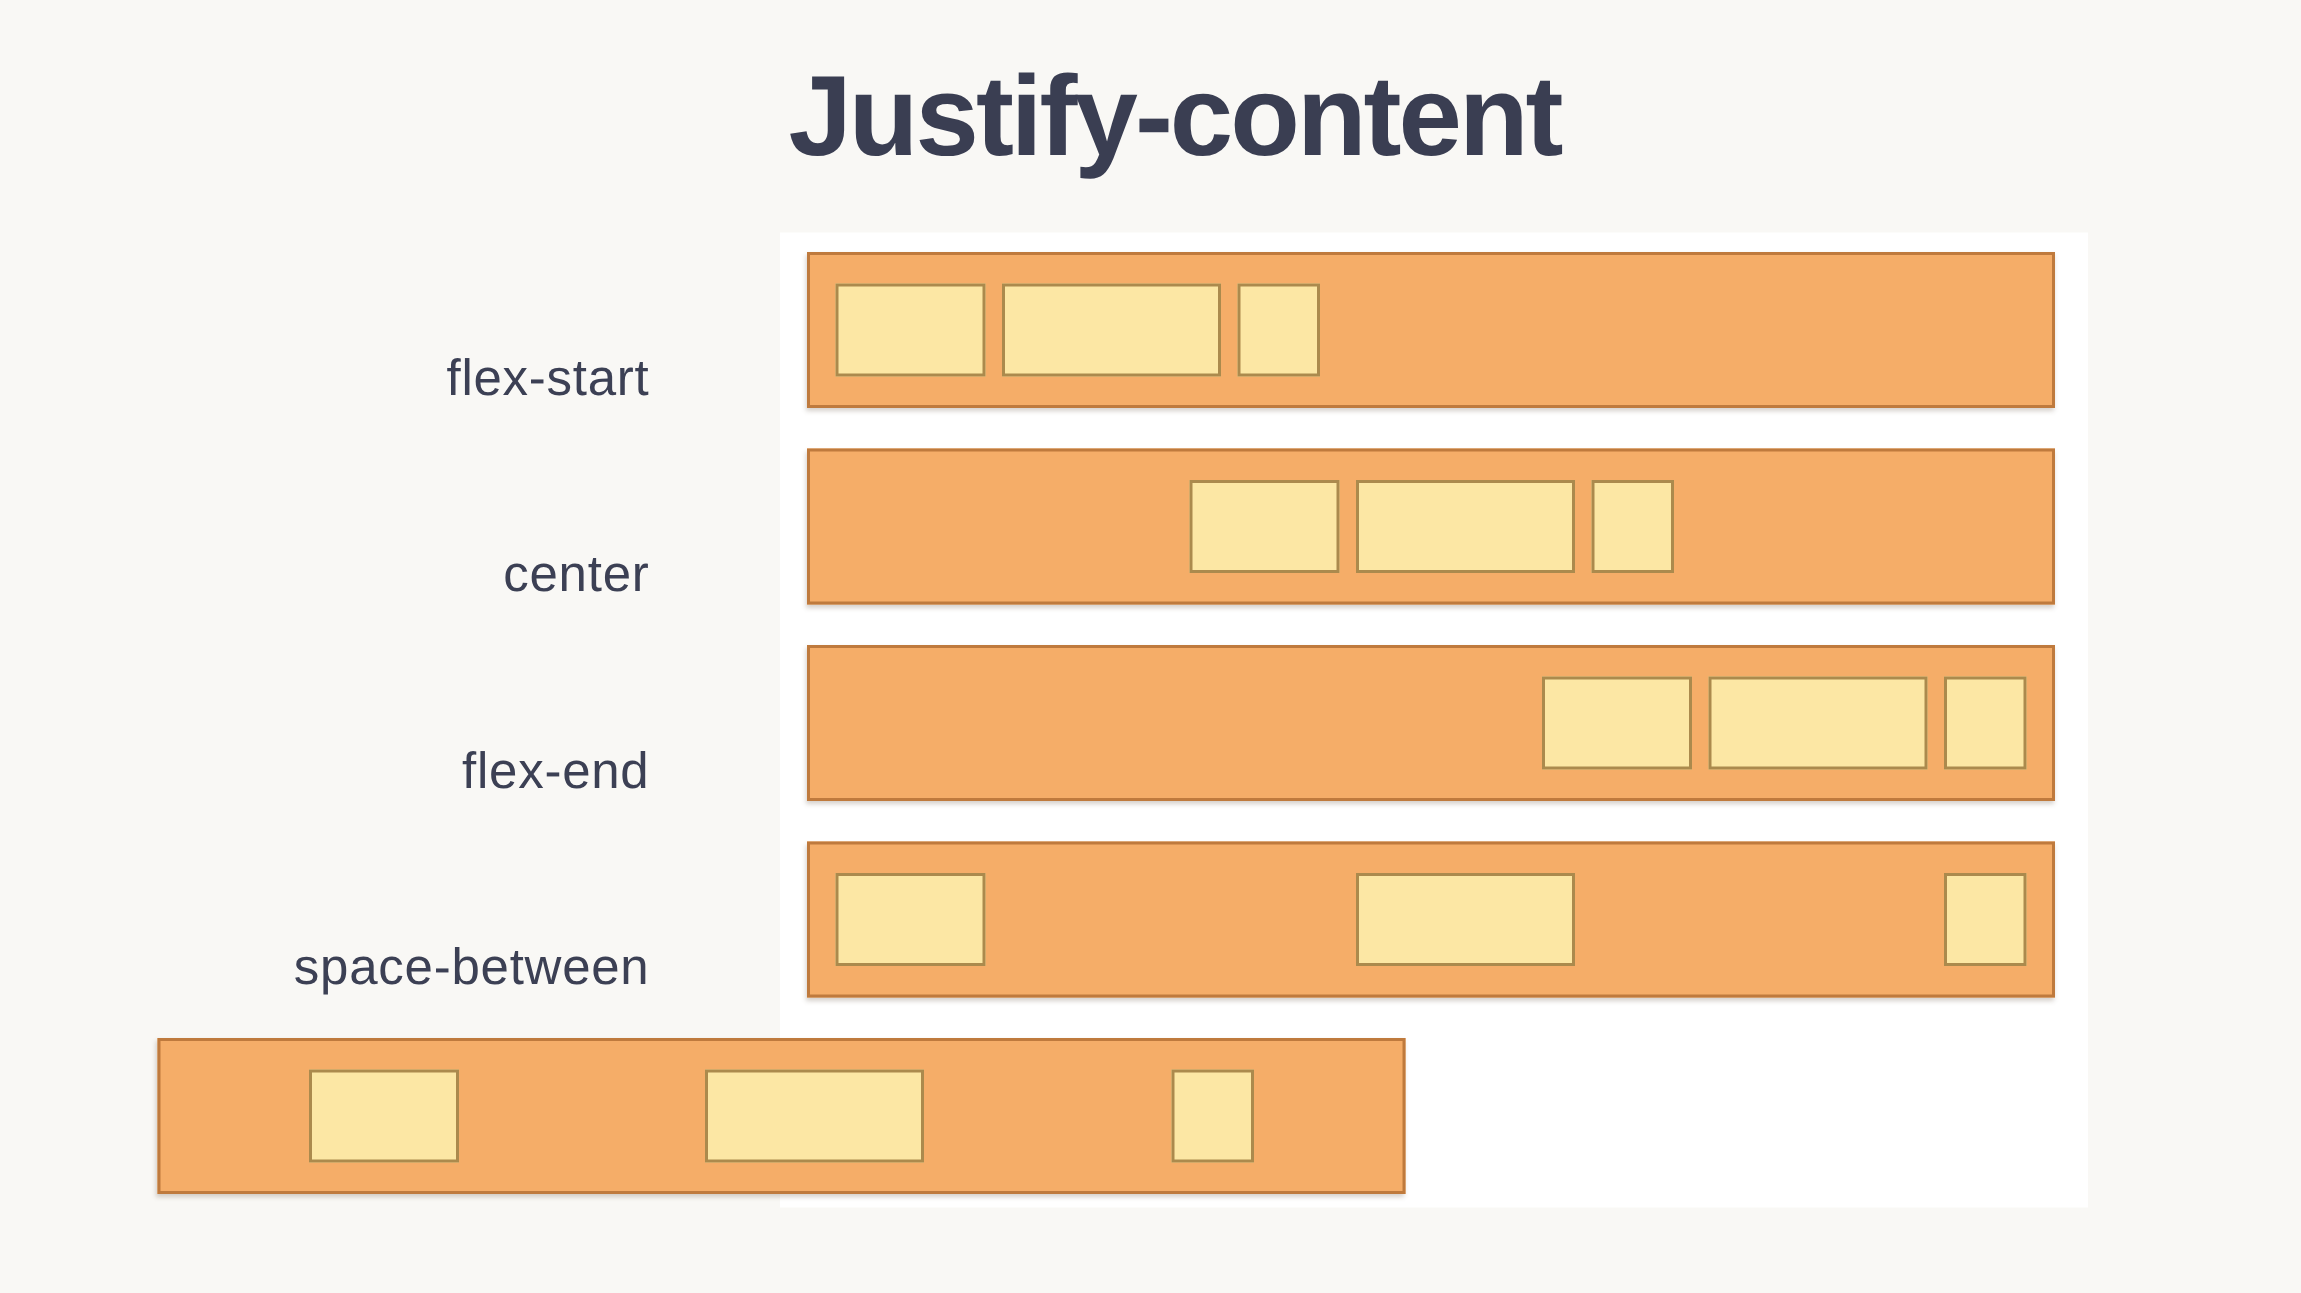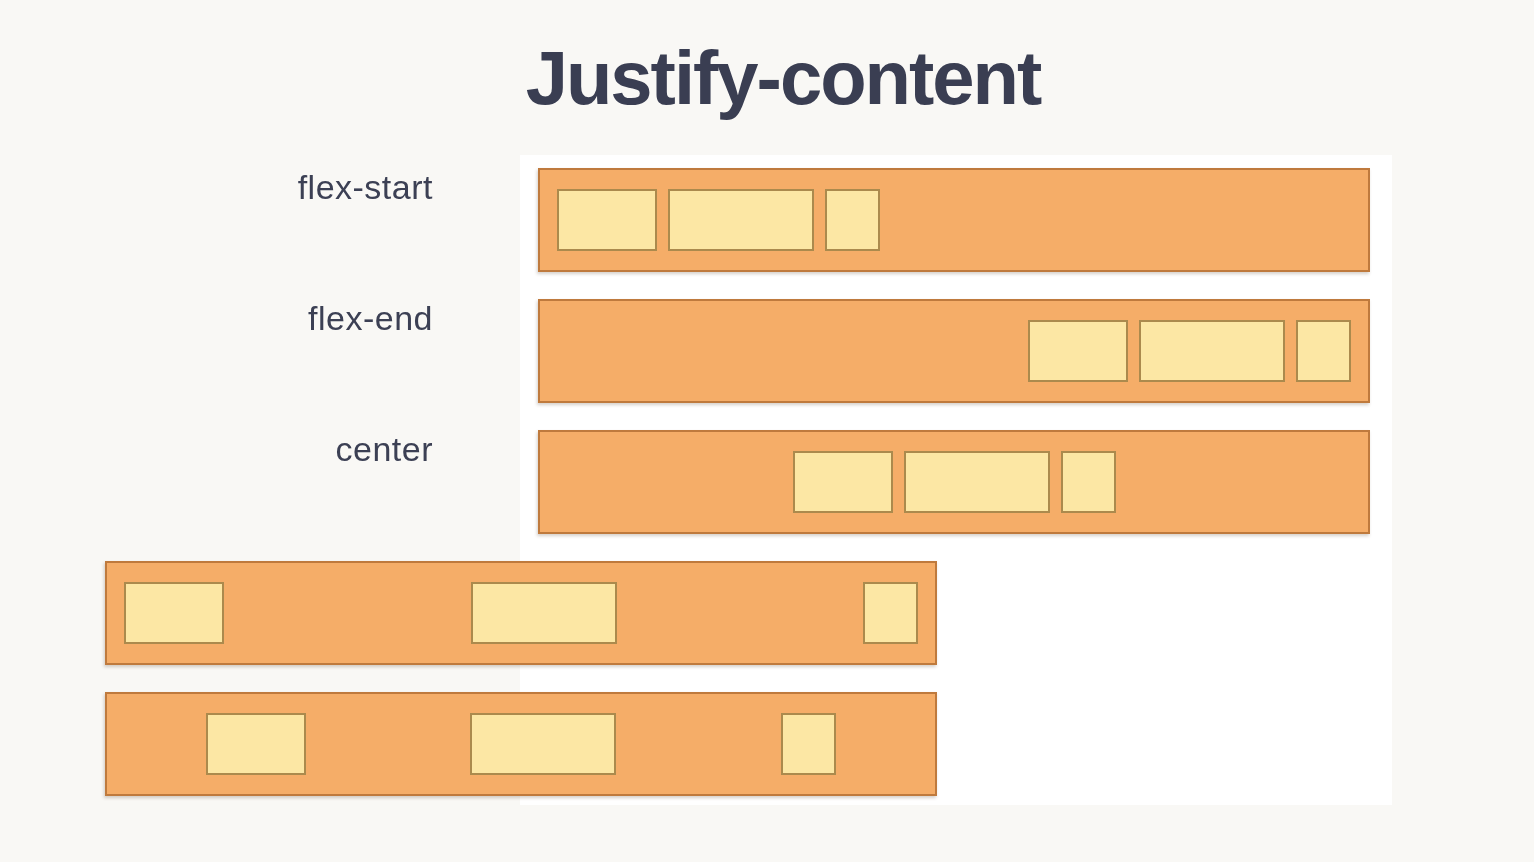--- a/index.html
+++ b/index.html
@@ -36,21 +36,21 @@
     background: #ffffff;
   }
   .diagram {
     position: absolute;
     top: 168px;
     left: 0;
     width: 1534px;
   }
   .row {
     display: flex;
-    align-items: flex-start;
+    align-items: flex-end;
     height: 104px;
     margin-bottom: 27px;
   }
   .row-label {
     width: 433px;
     text-align: right;
     font-size: 34px;
     font-weight: 400;
     color: #3c4054;
     letter-spacing: 0.5px;
@@ -98,38 +98,39 @@
     <div class="row">
       <div class="row-label">flex-start</div>
       <div class="bar gapped jc-flex-start">
         <div class="box md"></div>
         <div class="box lg"></div>
         <div class="box sm"></div>
       </div>
     </div>
 
     <div class="row">
+      <div class="row-label">center</div>
+      <div class="bar gapped jc-center">
+        <div class="box md"></div>
+        <div class="box lg"></div>
+        <div class="box sm"></div>
+      </div>
+    </div>
+
+    <div class="row">
       <div class="row-label">flex-end</div>
       <div class="bar gapped jc-flex-end">
         <div class="box md"></div>
         <div class="box lg"></div>
         <div class="box sm"></div>
       </div>
     </div>
 
     <div class="row">
-      <div class="row-label">center</div>
-      <div class="bar gapped jc-center">
-        <div class="box md"></div>
-        <div class="box lg"></div>
-        <div class="box sm"></div>
-      </div>
-    </div>
-
-    <div class="row">
+      <div class="row-label">space-between</div>
       <div class="bar jc-space-between">
         <div class="box md"></div>
         <div class="box lg"></div>
         <div class="box sm"></div>
       </div>
     </div>
 
     <div class="row">
       <div class="bar jc-space-around">
         <div class="box md"></div>

